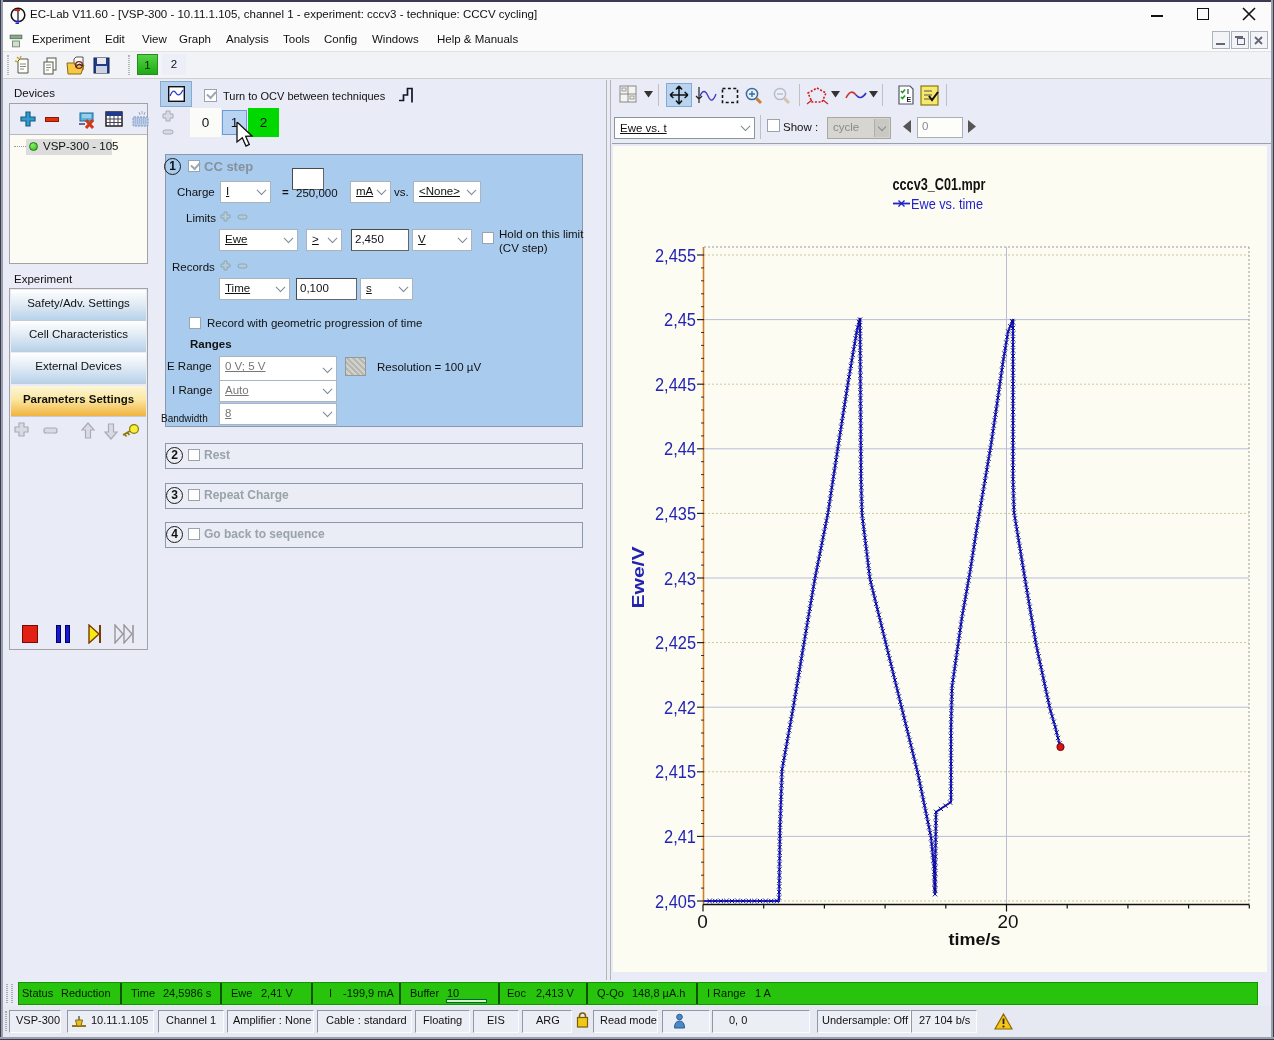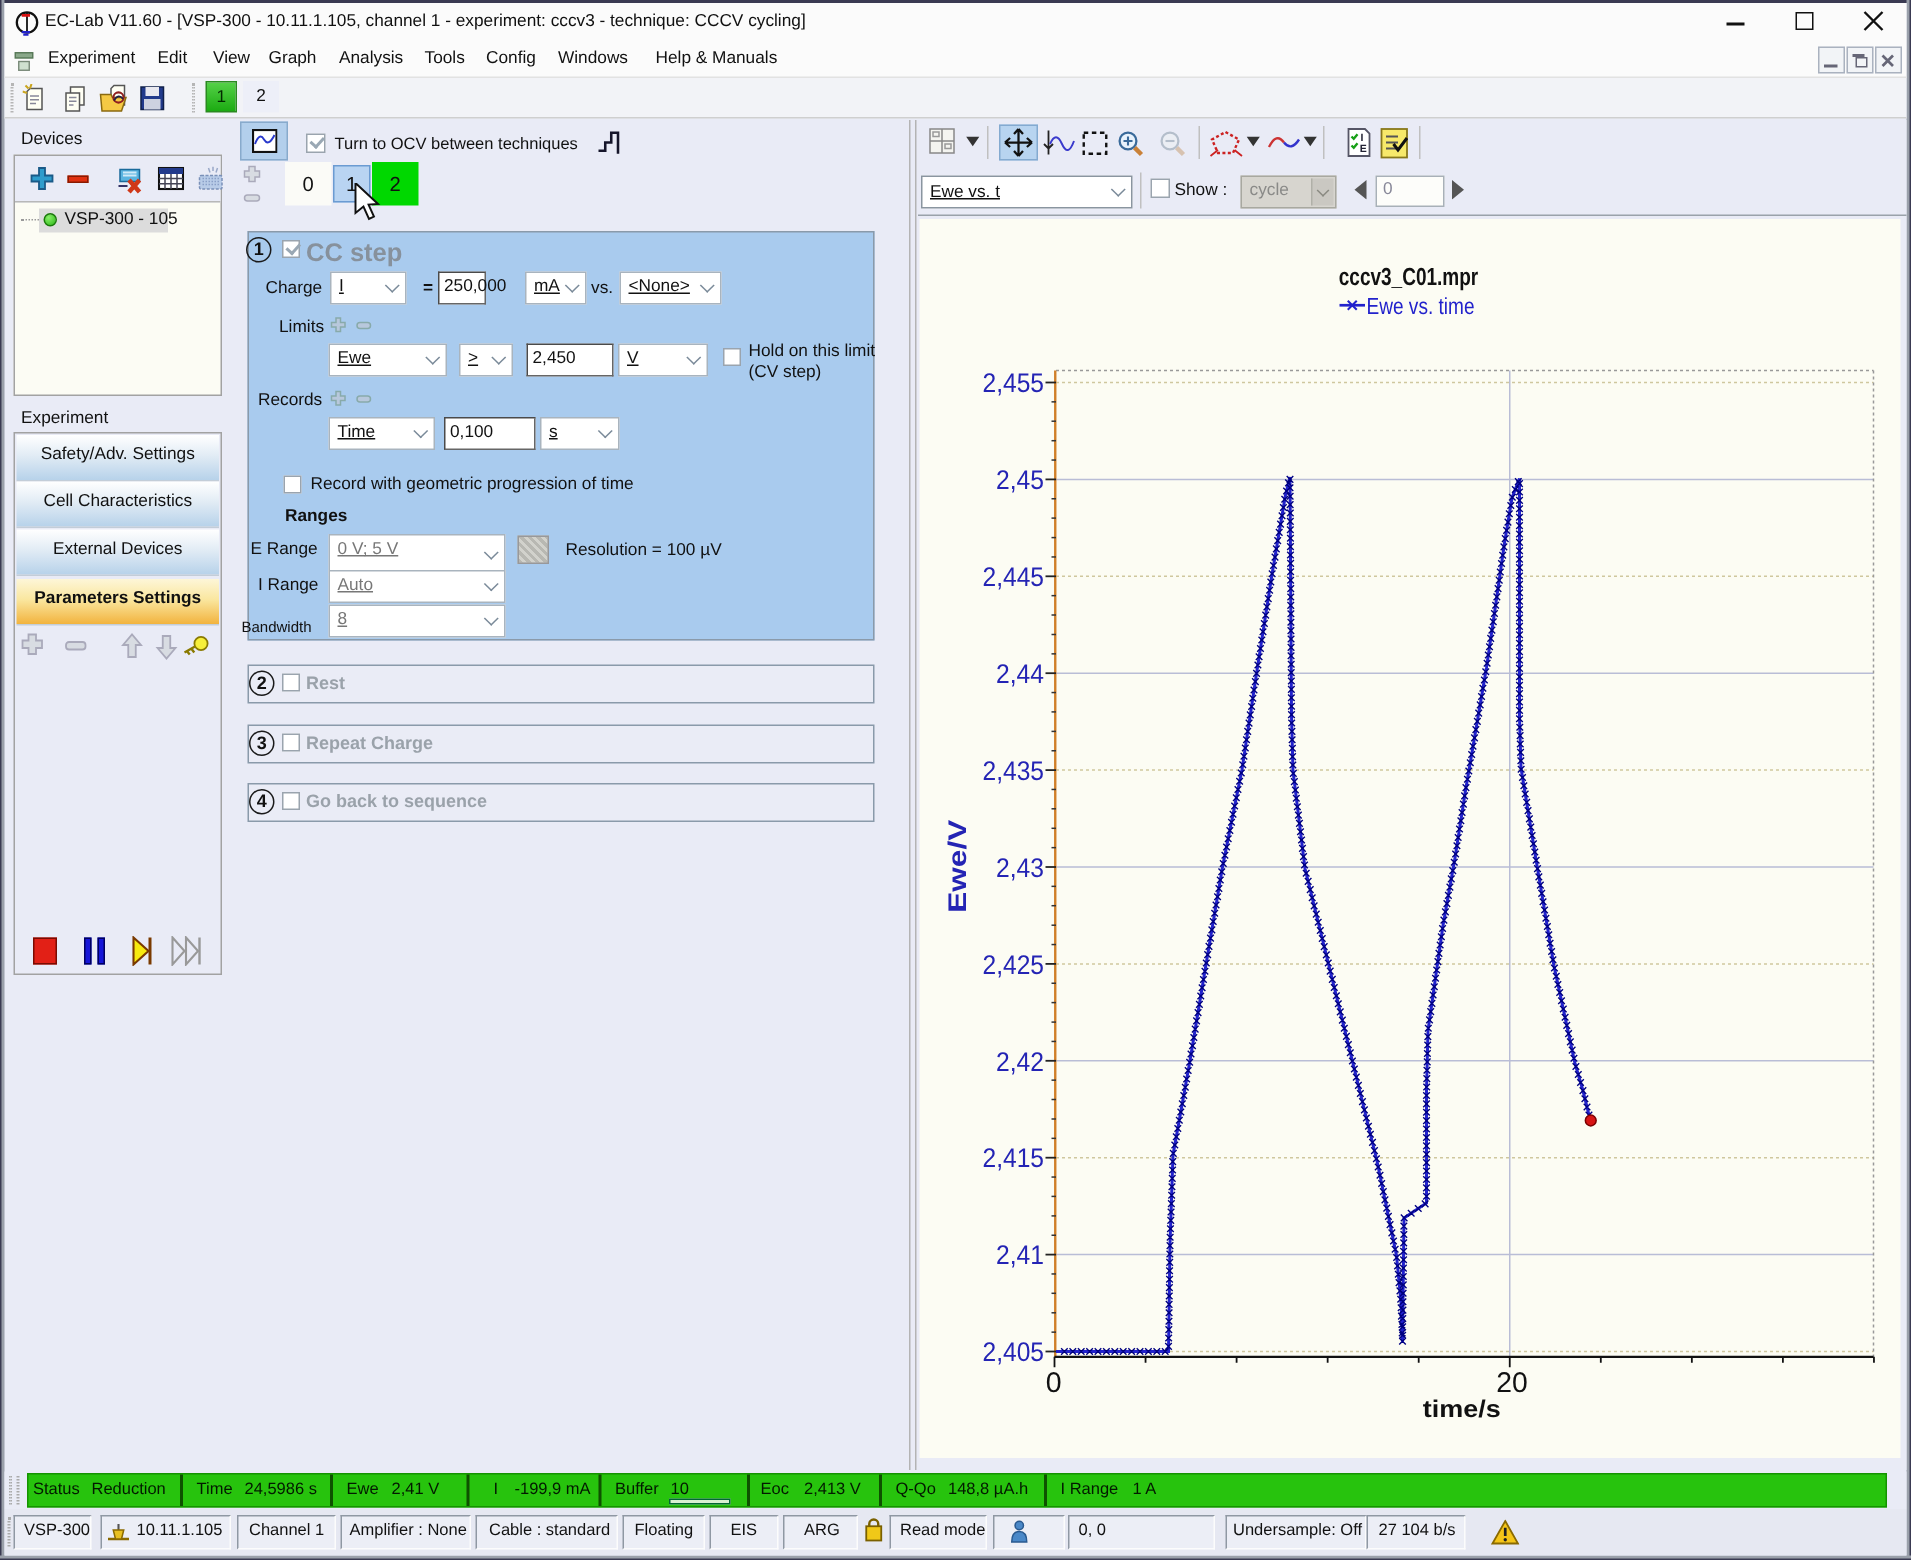--- a/index.html
+++ b/index.html
@@ -168,28 +168,28 @@
 <div class="abs" style="left:190px;top:108px;width:31px;height:29px;background:#fbfbf7;text-align:center;line-height:29px;font-size:13.5px">0</div>
 <div class="abs" style="left:222px;top:110px;width:25px;height:25px;background:#b9d4f2;border:1px solid #6b9bd2;text-align:center;line-height:24px;font-size:13.5px">1</div>
 <div class="abs" style="left:248px;top:108px;width:31px;height:29px;background:#00d800;text-align:center;line-height:29px;font-size:13.5px">2</div>
 <svg class="abs" style="left:236px;top:122px;z-index:50" width="20" height="28" viewBox="0 0 20 28">
     <path d="M1,0 L1,20 L6.3,15.7 L10,24 L13.3,22.4 L9.7,14.4 L16,14 Z" fill="#fff" stroke="#111" stroke-width="1.3"></path>
   </svg>
 
 <div class="abs" style="left:165px;top:154px;width:418px;height:273px;background:#a9cbee;border:1px solid #8a9aaa"></div>
 <div class="numc" style="left:164px;top:158px">1</div>
 <div class="cb chk" style="left:188px;top:160px;width:12px;height:12px"></div>
-<div class="abs" style="left:204px;top:159px;font-size:17px;font-weight:bold;color:#87919c">CC step</div>
+<div class="abs" style="left:204px;top:159px;font-size:13px;font-weight:bold;color:#87919c">CC step</div>
 <div class="abs" style="left:177px;top:186px;font-size:11.5px">Charge</div>
 <div class="combo" style="left:220px;top:181px;width:51px;height:22px">
     <span class="ct">I</span>
     <span class="cv"></span>
   </div>
 <div class="abs" style="left:282px;top:186px;font-weight:bold;font-size:11.5px">=</div>
-<div class="inp" style="left:292px;top:181px;width:32px;height:22px;padding:3px 0 0 3px">250,000</div>
+<div class="inp" style="left:292px;top:168px;width:32px;height:22px;padding:18px 0 0 3px">250,000</div>
 <div class="combo" style="left:350px;top:181px;width:41px;height:22px">
     <span class="ct">mA</span>
     <span class="cv"></span>
   </div>
 <div class="abs" style="left:394px;top:186px;font-size:11.5px">vs.</div>
 <div class="combo" style="left:413px;top:181px;width:68px;height:22px">
     <span class="ct">&lt;None&gt;</span>
     <span class="cv"></span>
   </div>
 <div class="abs" style="left:186px;top:212px;font-size:11.5px">Limits</div>
@@ -495,20 +495,20 @@
 <svg class="abs" style="left:576px;top:1011px" width="13" height="17" viewBox="0 0 13 17">
     <rect x="1.5" y="6.5" width="10" height="9.5" fill="#f0c818" stroke="#7a6000" stroke-width="1.2"></rect>
     <path d="M3.5,6.5 v-1.5 a3,3 0 0 1 6,0 v1.5" fill="none" stroke="#7a6000" stroke-width="1.6"></path>
   </svg>
 <div class="cell" style="left:593px;width:65px;padding-left:6px">Read mode</div>
 <div class="cell" style="left:662px;width:48px"></div>
 <svg class="abs" style="left:673px;top:1013px" width="13" height="16" viewBox="0 0 13 16">
     <circle cx="6.5" cy="4" r="2.8" fill="#4a88c8" stroke="#2a5a90"></circle>
     <path d="M1.5,15 q0,-7 5,-7 q5,0 5,7 Z" fill="#4a88c8" stroke="#2a5a90"></path>
   </svg>
-<div class="cell" style="left:712px;width:98px;padding-left:6px">0, 0</div>
+<div class="cell" style="left:712px;width:98px;padding-left:16px">0, 0</div>
 <div class="cell" style="left:817px;width:94px;padding-left:4px">Undersample: Off</div>
 <div class="cell" style="left:911px;width:66px;padding-left:7px">27 104 b/s</div>
 <svg class="abs" style="left:994px;top:1013px" width="19" height="17" viewBox="0 0 19 17">
     <path d="M9.5,1 L18,16 L1,16 Z" fill="#f5c518" stroke="#8a6a00" stroke-width="1.2"></path>
     <path d="M9.5,5.5 v5.5" stroke="#222" stroke-width="1.8"></path>
     <circle cx="9.5" cy="13.5" r="1.1" fill="#222"></circle>
   </svg>
 
 </body></html>

